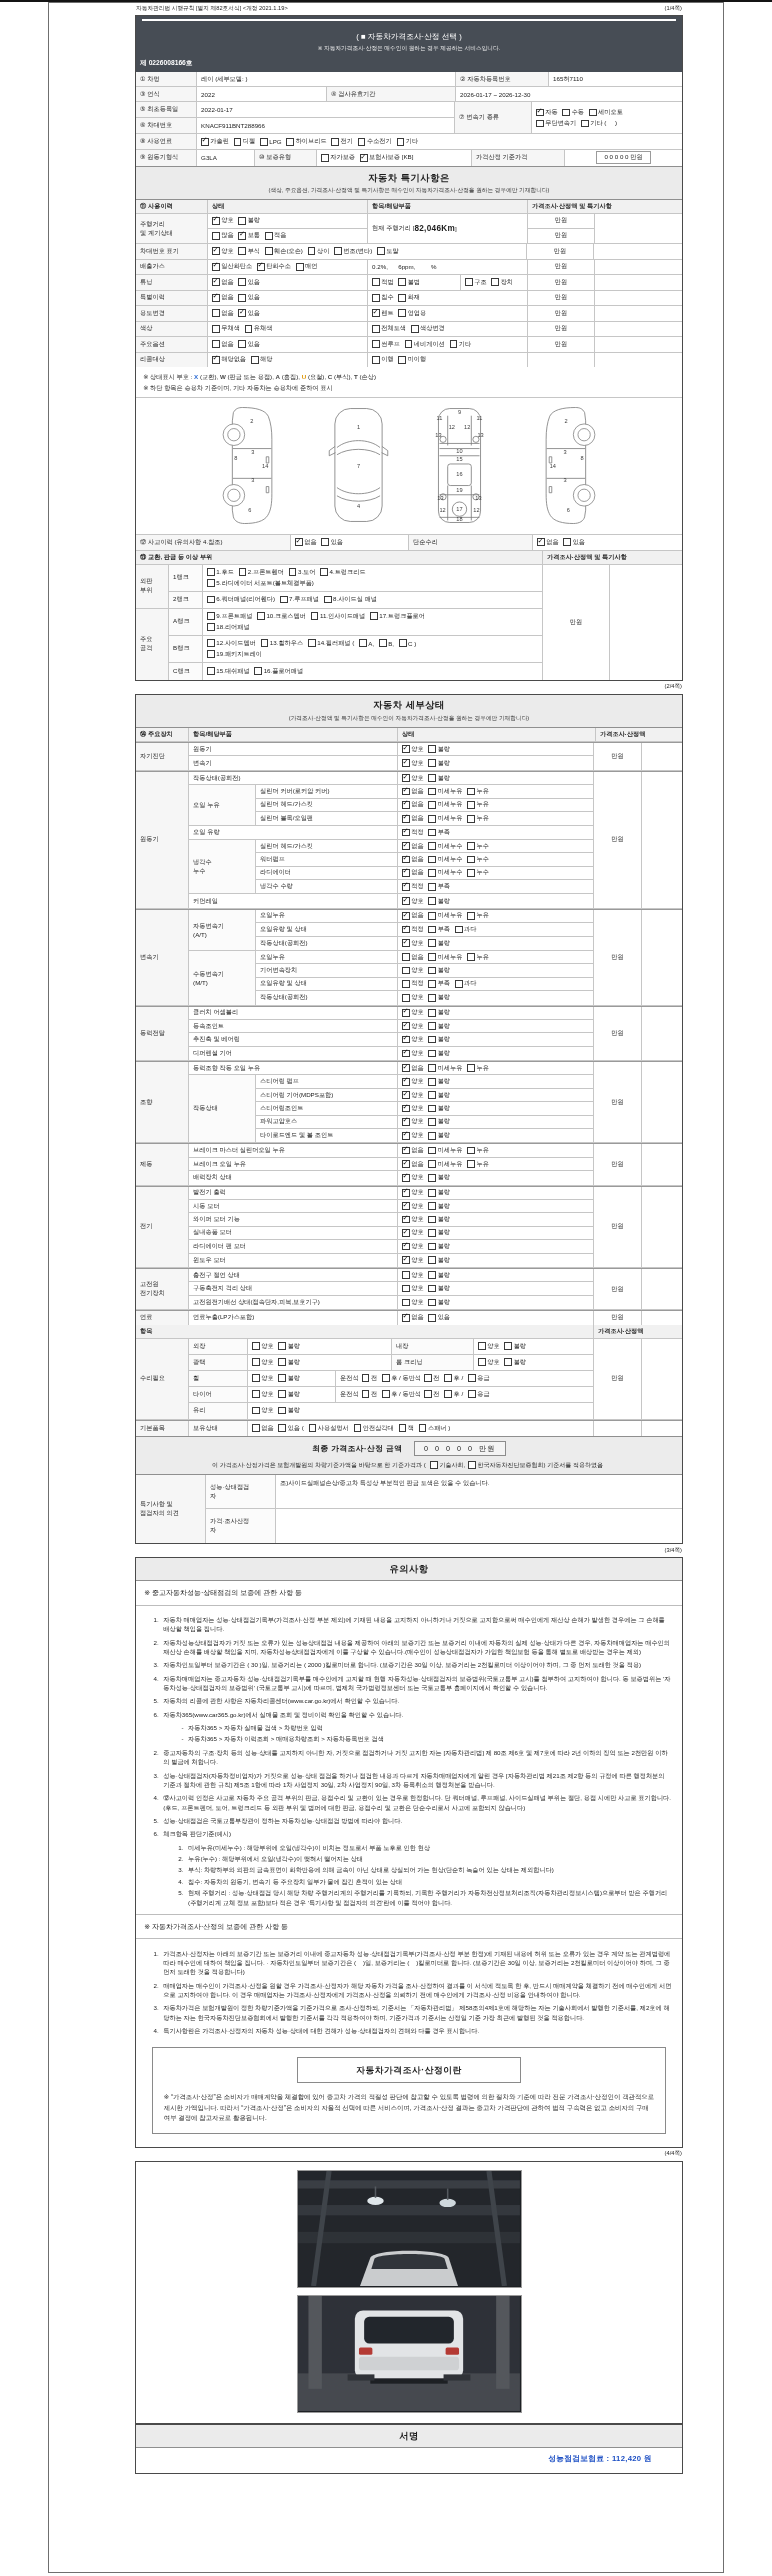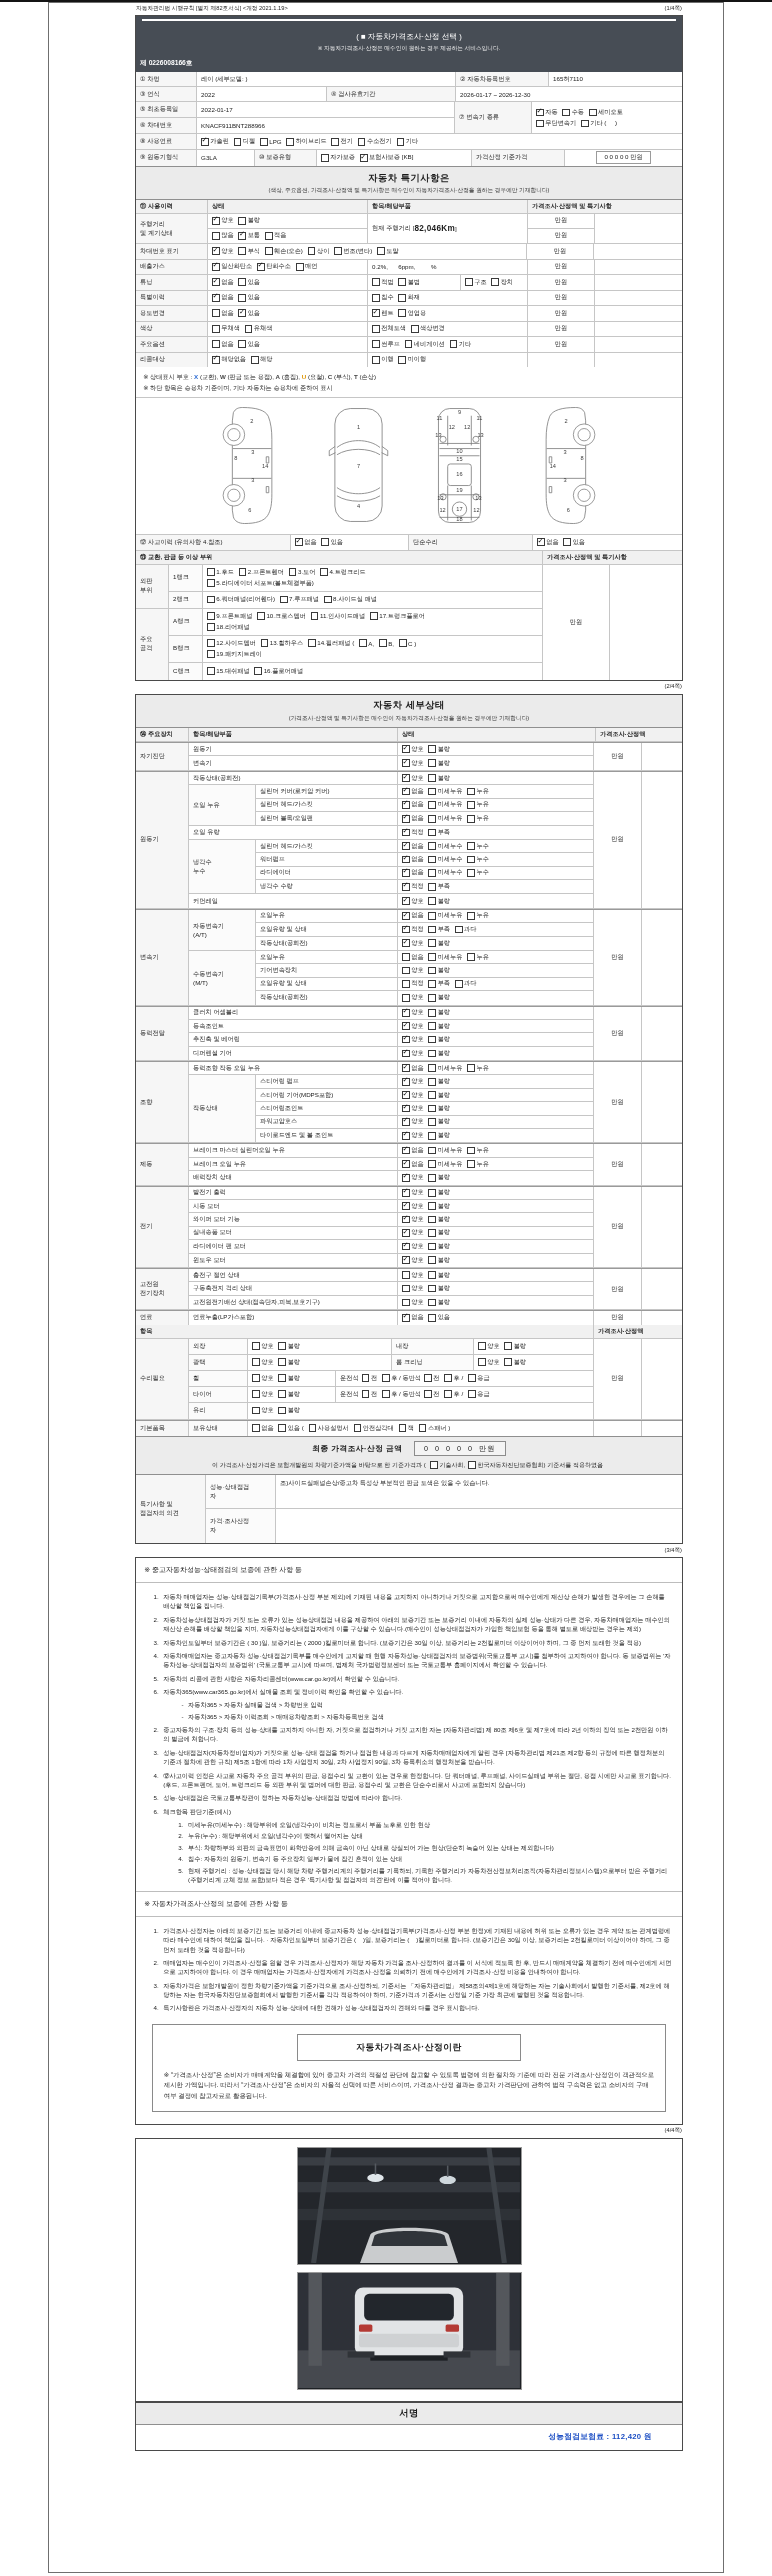--- a/index.html
+++ b/index.html
@@ -1578,20 +1578,23 @@
                   </div>
                 </div>
               </div>
             </div>
           </div>
       </div>
 
       <div class="pgmark">(3/4쪽)</div>
 
       <div class="blk">
+        <div class="sechead">
+          <div class="st">유의사항</div>
+        </div>
         <div class="warnsub">※ 중고자동차성능·상태점검의 보증에 관한 사항 등</div>
         <div class="warnbody">
           <div>
               <div class="witem">
                 <span class="wn">1.</span>
                 <div class="wt">자동차 매매업자는 성능·상태점검기록부(가격조사·산정 부분 제외)에 기재된 내용을 고지하지 아니하거나 거짓으로 고지함으로써 매수인에게 재산상 손해가 발생한 경우에는 그 손해를 배상할 책임을 집니다.</div>
               </div>
               <div class="witem">
                 <span class="wn">2.</span>
                 <div class="wt">자동차성능상태점검자가 거짓 또는 오류가 있는 성능상태점검 내용을 제공하여 아래의 보증기간 또는 보증거리 이내에 자동차의 실제 성능·상태가 다른 경우, 자동차매매업자는 매수인의 재산상 손해를 배상할 책임을 지며, 자동차성능상태점검자에게 이를 구상할 수 있습니다.(매수인이 성능상태점검자가 가입한 책임보험 등을 통해 별도로 배상받는 경우는 제외)</div>

